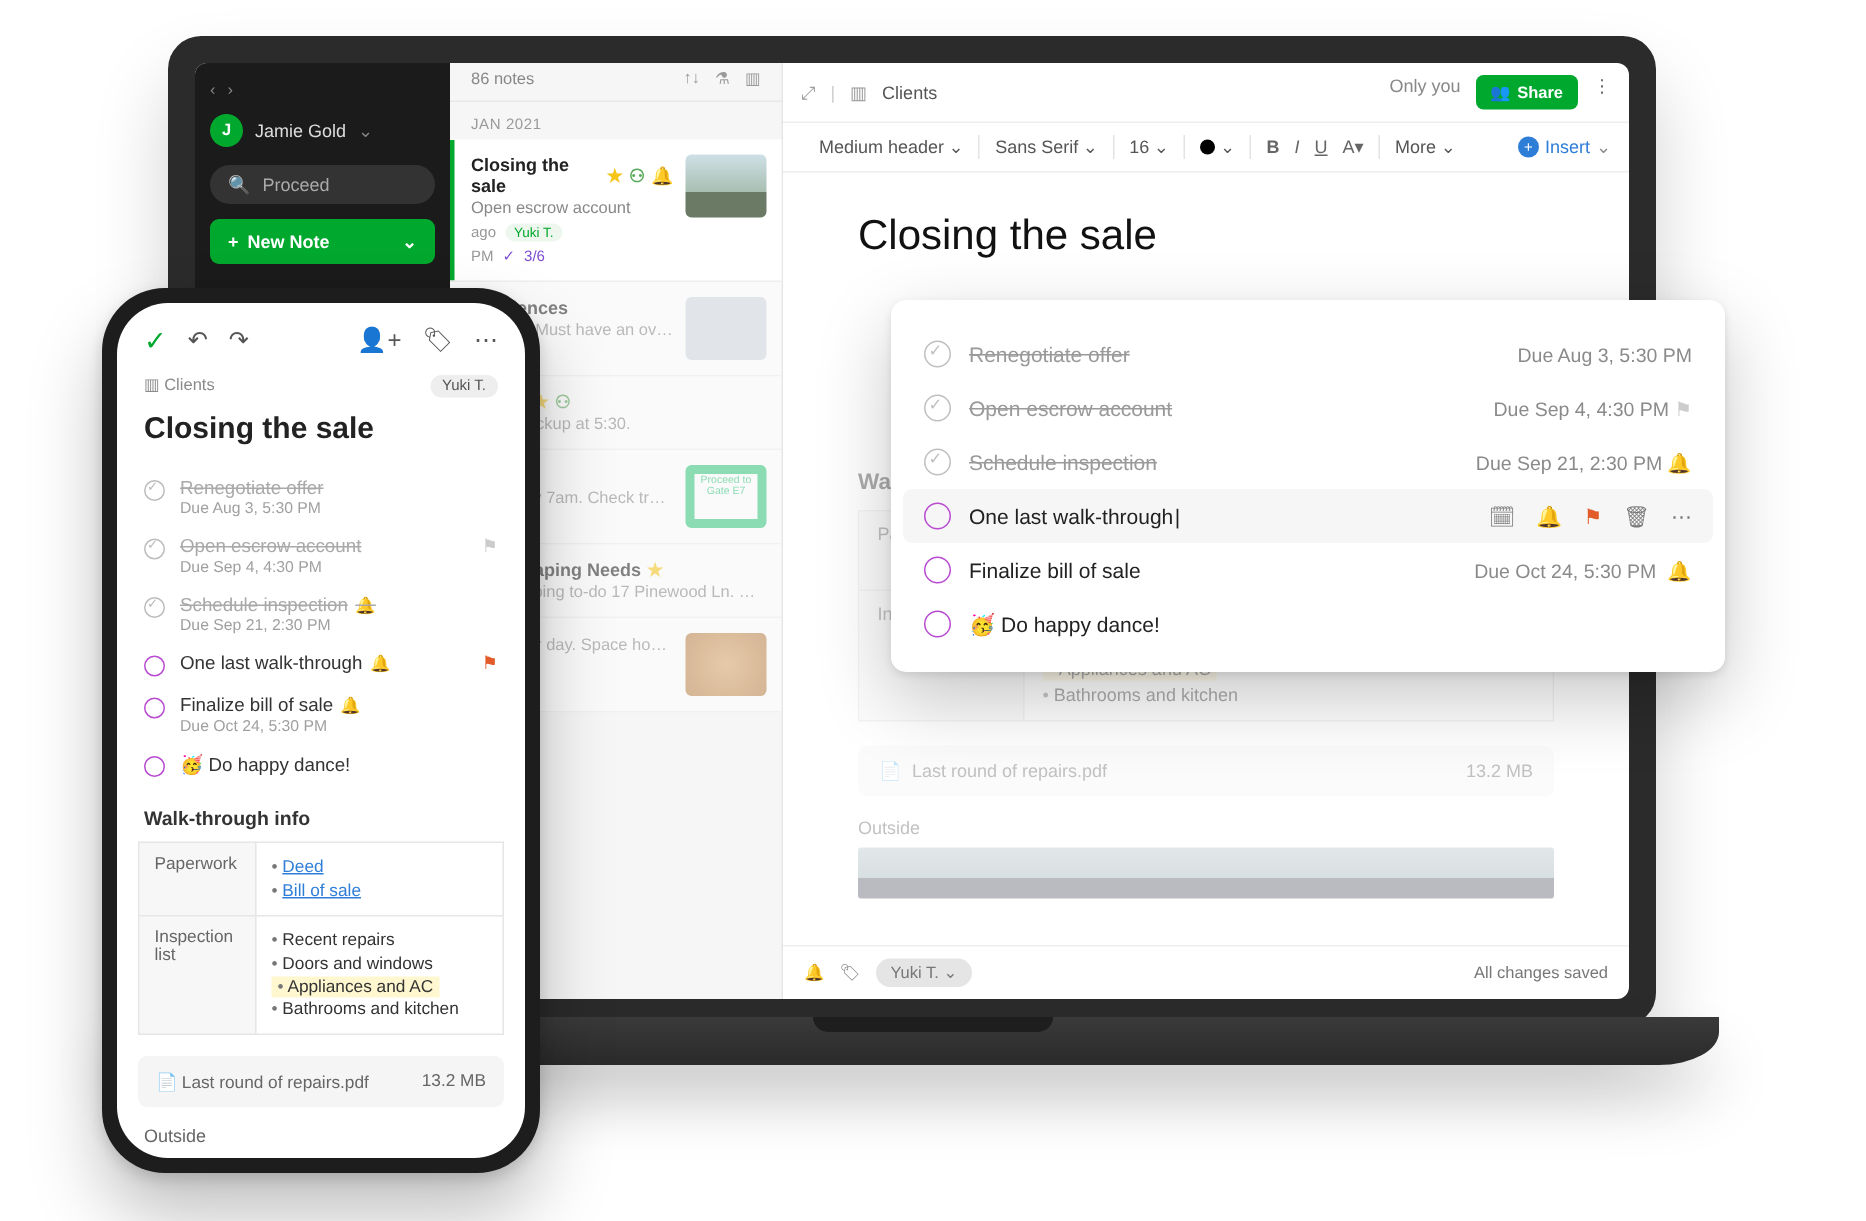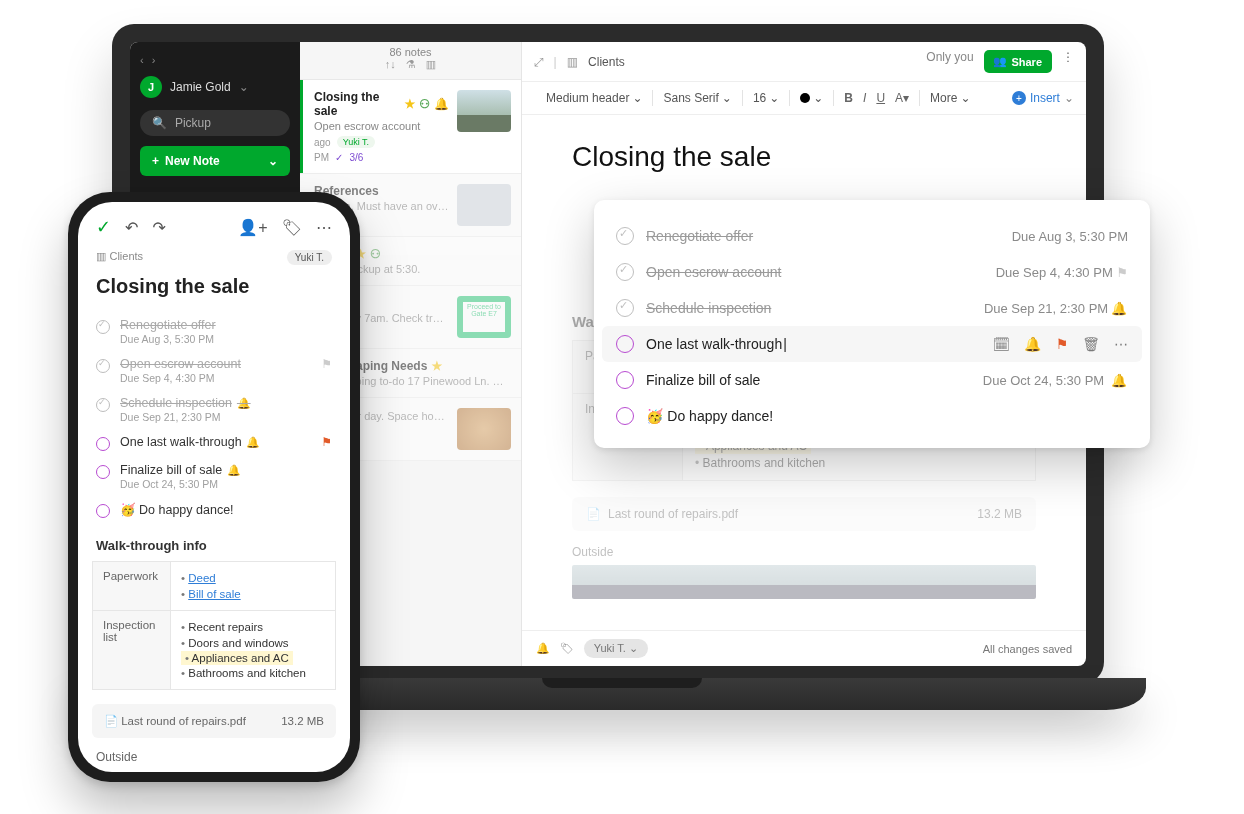--- a/index.html
+++ b/index.html
@@ -62,21 +62,21 @@
   }
   .d-newnote .plus{font-weight:700;margin-right:6px;}
 
   
   .d-list {
     width: 222px; background:#f6f6f6; border-right:1px solid #e5e5e5;
     flex-shrink:0; display:flex; flex-direction:column;
   }
   .d-list-head { padding:14px 14px 6px; }
   .d-list-title { font-size:15px; font-weight:600; color:#333; }
-  .d-list-sub { display:flex; justify-content:space-between; align-items:center; color:#888; font-size:11px; padding:4px 14px 8px; border-bottom:1px solid #e8e8e8;flex-direction:column;}
+  .d-list-sub { display:flex; justify-content:space-between; align-items:center; color:#888; font-size:11px; padding:4px 14px 8px; border-bottom:1px solid #e8e8e8;}
   .d-list-icos { display:flex; gap:10px; color:#9a9a9a; }
   .d-list-icos span{cursor:pointer;}
   .d-month { font-size:10px; color:#999; padding:10px 14px 4px; letter-spacing:.4px;}
   .d-card {
     background:#fff; padding:10px 10px 10px 14px; display:flex; gap:8px;
     border-bottom:1px solid #eee;
   }
   .d-card.sel { box-shadow: inset 3px 0 0 #00a82d; }
   .d-card-body{flex:1; min-width:0;}
   .d-card-title{font-size:12px; font-weight:600; color:#222; display:flex; align-items:center; gap:4px;}
@@ -226,37 +226,38 @@
         <span>‹</span>
         <span>›</span>
       </div>
       <div class="d-user">
         <div class="d-avatar">J</div>
         <span>Jamie Gold</span>
         <span style="color:#888">⌄</span>
       </div>
       <div class="d-search">
         <span>🔍</span>
-        <span>Pickup</span>
+        <span>Proceed</span>
       </div>
       <div class="d-newnote">
         <span><span class="plus">+</span><span>New Note</span></span>
         <span>⌄</span>
       </div>
     </div>
 
     <div class="d-list">
       <div class="d-list-sub">
         <span>86 notes</span>
         <div class="d-list-icos">
           <span>↑↓</span>
           <span>⚗</span>
           <span>▥</span>
         </div>
       </div>
+      <div class="d-month">JAN 2021</div>
 
       <div class="d-card sel">
         <div class="d-card-body">
           <div class="d-card-title">
             <span>Closing the sale</span>
             <span class="tag-star">★</span>
             <span class="tag-grp">⚇</span>
             <span class="tag-bell">🔔</span>
           </div>
           <div class="d-card-sub">Open escrow account</div>

